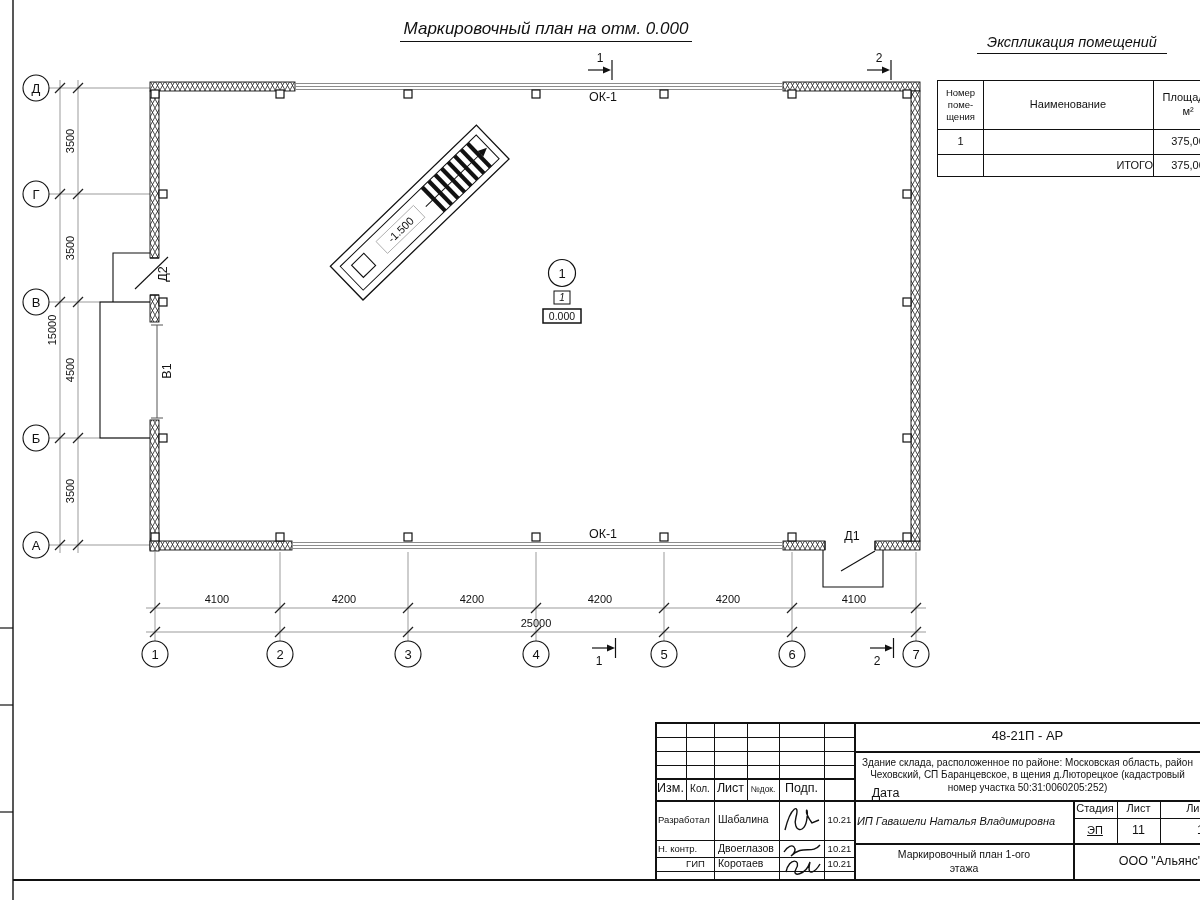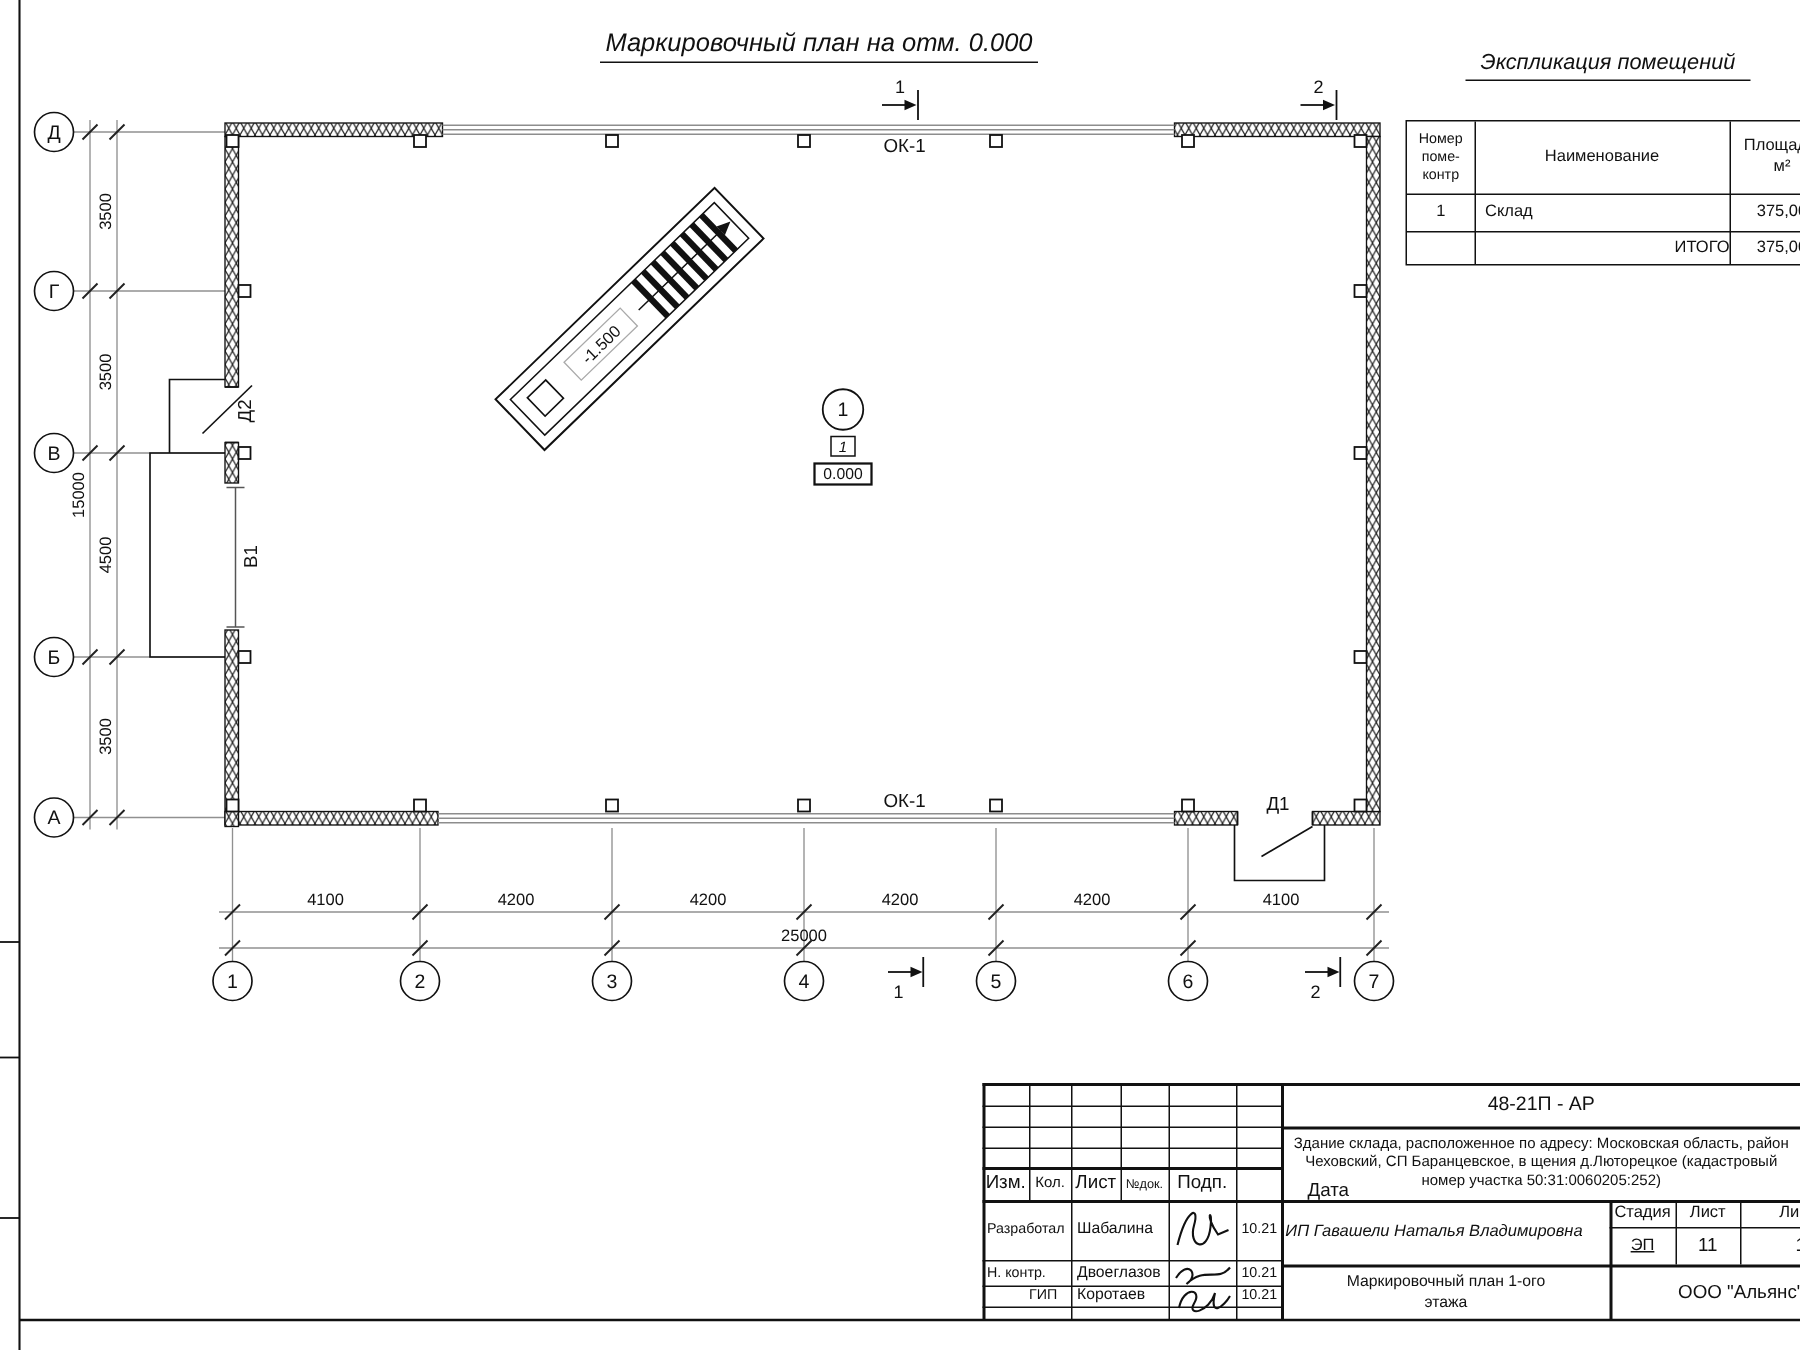--- a/index.html
+++ b/index.html
@@ -271,33 +271,32 @@
 <div class="abs" style="left:937px;top:80px;width:285px;height:97px;border:1.8px solid #111;box-sizing:border-box;">
   <div class="vline" style="left:45px;top:0;height:100%"></div>
   <div class="vline" style="left:215px;top:0;height:100%"></div>
   <div class="hline" style="left:0;top:48px;width:100%"></div>
   <div class="hline" style="left:0;top:73px;width:100%"></div>
 
   <div class="cell" style="left:0;top:0;width:45px;height:48px;font-size:9.5px;white-space:normal;">
     <div>
       <div>Номер</div>
       <div>поме-</div>
-      <div>контр</div>
+      <div>щения</div>
     </div>
   </div>
   <div class="cell" style="left:45px;top:0;width:170px;height:48px;font-size:11px;">Наименование</div>
   <div class="cell" style="left:215px;top:0;width:70px;height:48px;font-size:11px;white-space:normal;">
     <div>
       <div>Площадь,</div>
       <div>м²</div>
     </div>
   </div>
 
   <div class="cell" style="left:0;top:48px;width:45px;height:25px;font-size:11px;">1</div>
-  <div class="cell left" style="left:45px;top:48px;width:170px;height:25px;font-size:11px;padding-left:7px;">Склад</div>
   <div class="cell" style="left:215px;top:48px;width:70px;height:25px;font-size:11px;">375,00</div>
 
   <div class="cell right" style="left:45px;top:73px;width:170px;height:24px;font-size:11px;padding-right:9px;">ИТОГО</div>
   <div class="cell" style="left:215px;top:73px;width:70px;height:24px;font-size:11px;">375,00</div>
 </div>
 
 <div class="abs" style="left:655px;top:722px;width:545px;height:158px;">
 
   <div class="hline" style="left:0;top:0;width:545px;height:2px"></div>
   <div class="vline" style="left:0;top:0;height:158px;width:2px"></div>
@@ -345,21 +344,21 @@
   <svg class="abs" style="left:124px;top:78px" width="45" height="80" viewBox="0 0 45 80">
     <path d="M6,30 C12,6 21,3 17,17 C13,31 26,36 28,18 C30,5 23,9 33,23 L40,20" fill="none" stroke="#111" stroke-width="1.4"></path>
     <path d="M5,52 C13,39 21,50 12,56 C24,44 33,55 41,45" fill="none" stroke="#111" stroke-width="1.4"></path>
     <path d="M7,72 C10,57 23,59 17,69 C12,78 27,75 31,62 C27,79 37,71 41,64" fill="none" stroke="#111" stroke-width="1.4"></path>
   </svg>
 
   <div class="cell" style="left:200px;top:0;width:345px;height:29px;font-size:13px;">48-21П - АР</div>
 
   <div class="cell" style="left:200px;top:29px;width:345px;height:49px;font-size:10px;white-space:normal;">
     <div>
-      <div>Здание склада, расположенное по адресу: Московская область, район</div>
+      <div>Здание склада, расположенное по районе: Московская область, район</div>
       <div>Чеховский, СП Баранцевское, в щения д.Люторецкое  (кадастровый</div>
       <div>номер участка 50:31:0060205:252)</div>
     </div>
   </div>
 
   <div class="cell ital" style="left:200px;top:78px;width:202px;height:43px;font-size:11px;">ИП Гавашели Наталья Владимировна</div>
 
   <div class="cell" style="left:418px;top:78px;width:44px;height:18px;font-size:11px;">Стадия</div>
   <div class="cell" style="left:462px;top:78px;width:43px;height:18px;font-size:11px;">Лист</div>
   <div class="cell" style="left:505px;top:78px;width:88px;height:18px;font-size:11px;">Листов</div>

